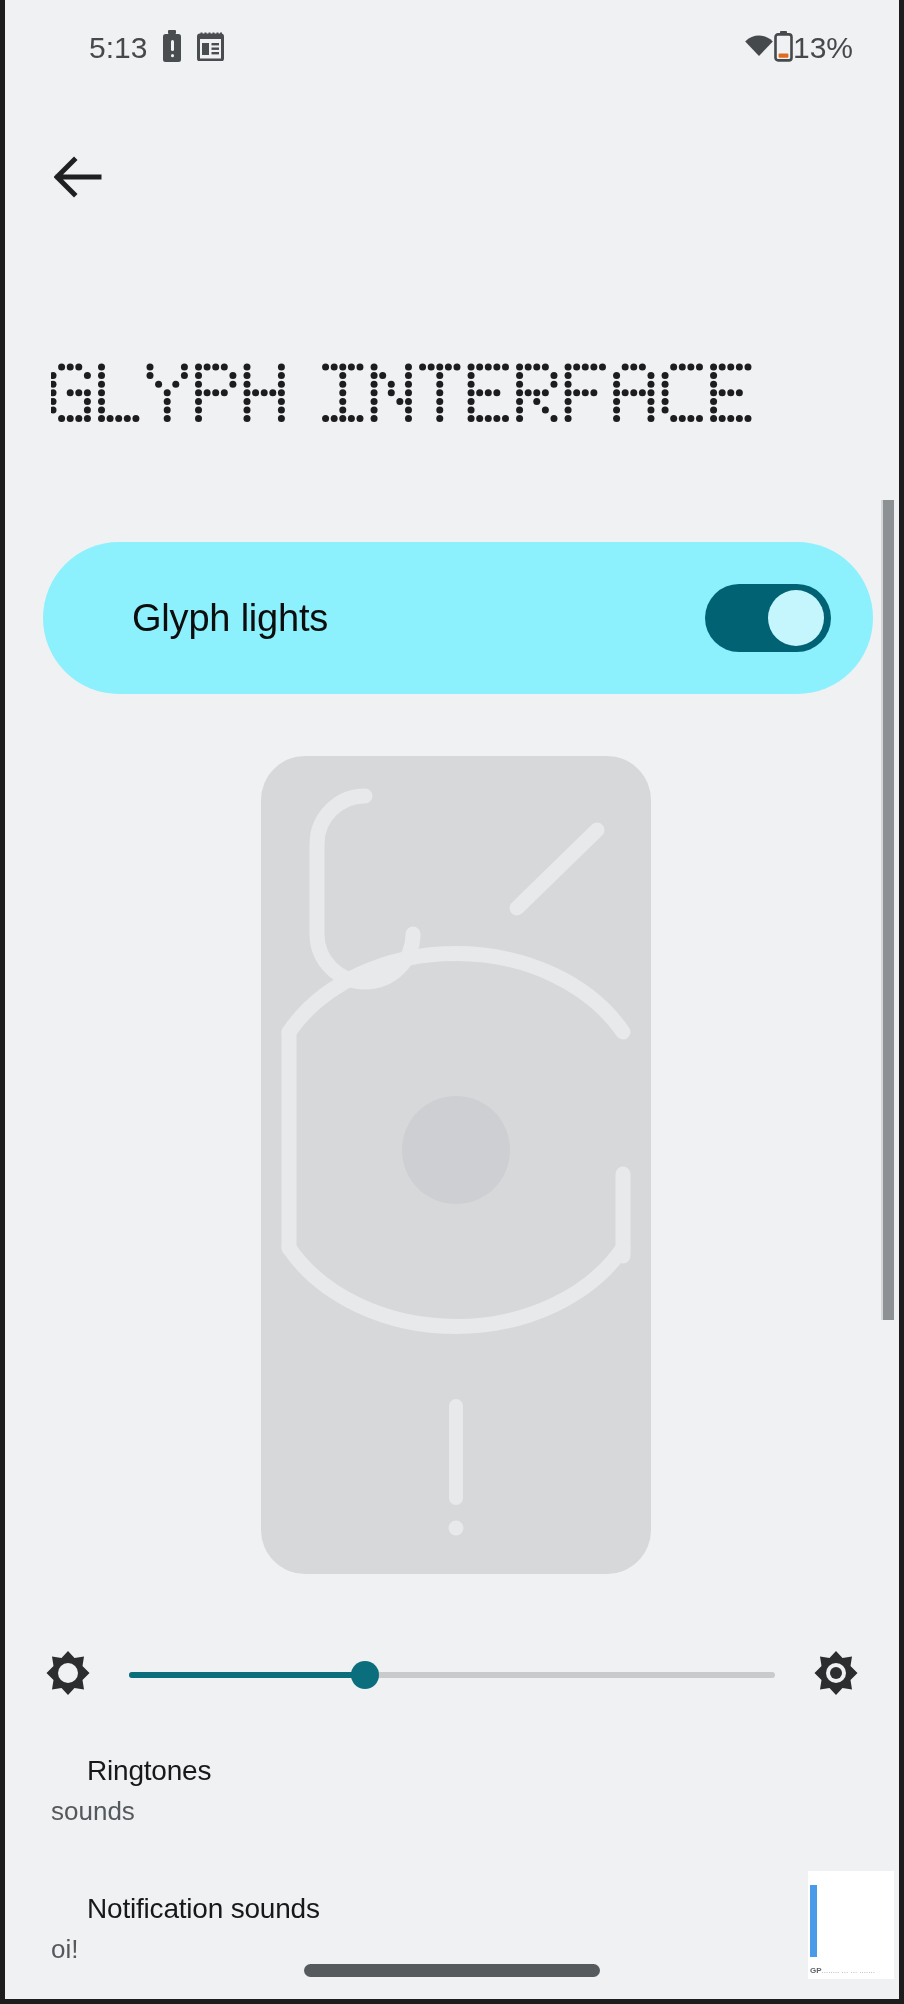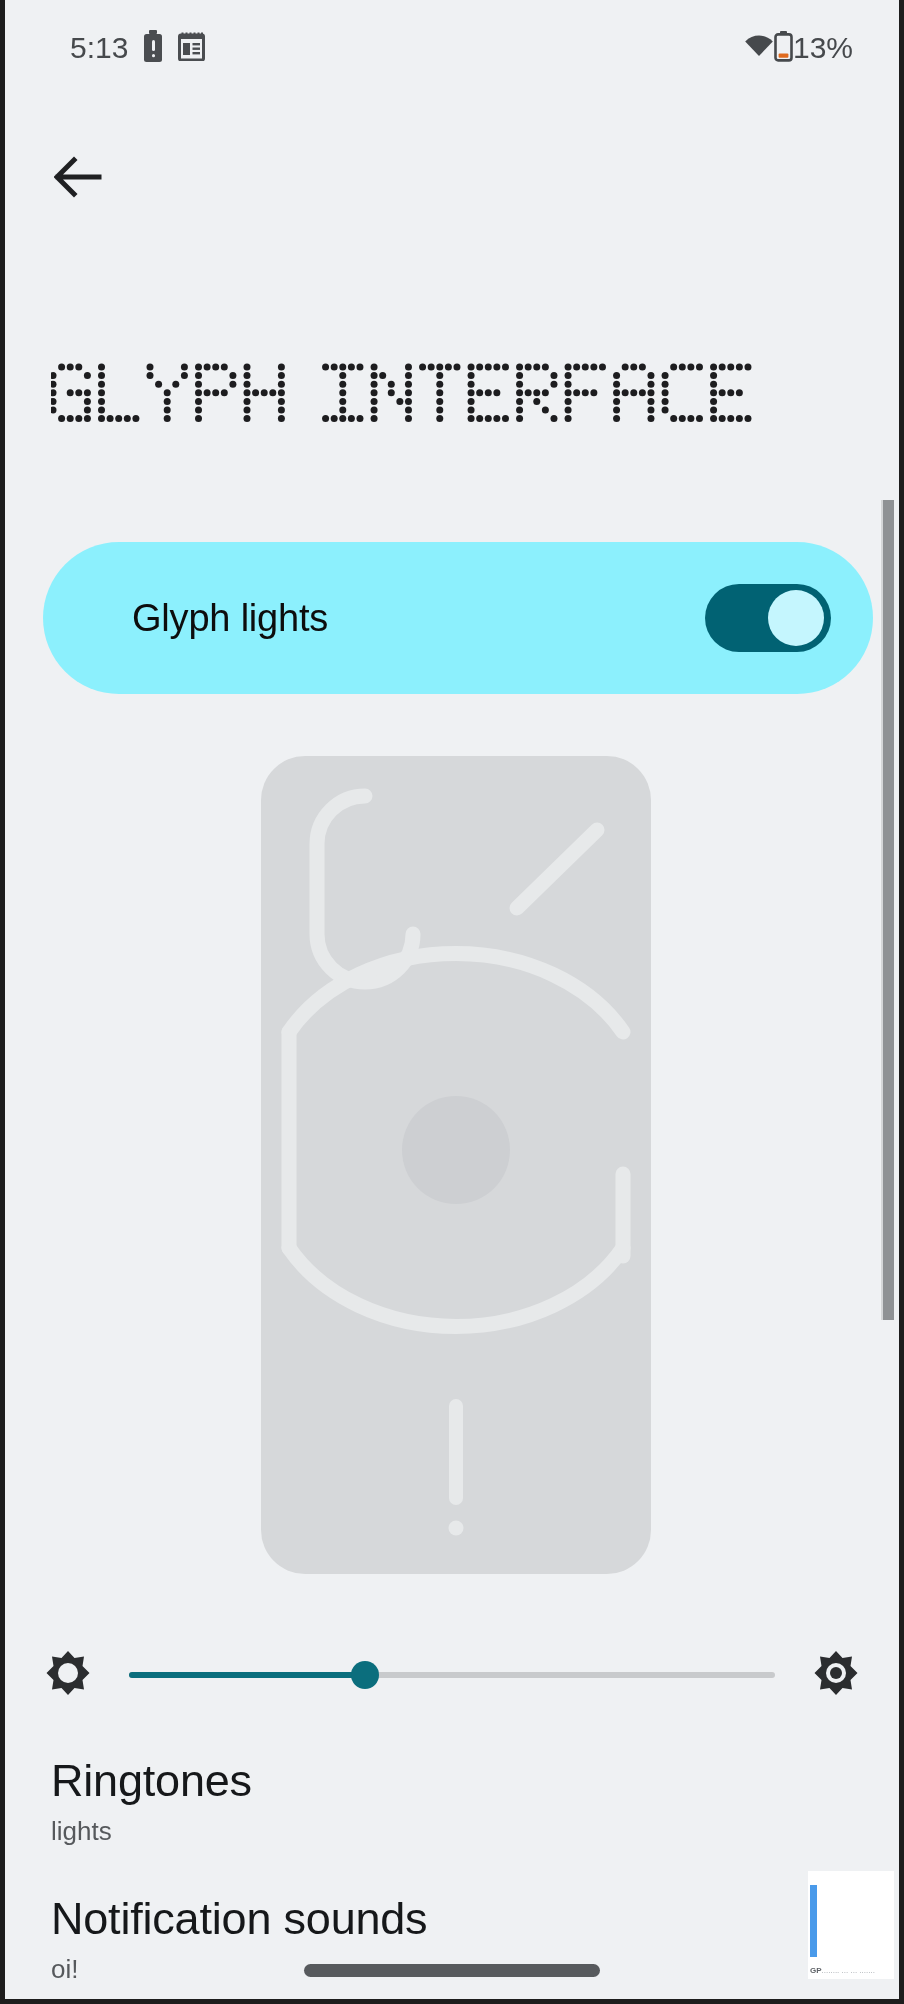--- a/index.html
+++ b/index.html
@@ -16,21 +16,21 @@
     border-left: 5px solid #1d1d1d;
     border-right: 5px solid #1d1d1d;
     border-bottom: 5px solid #1d1d1d;
     overflow: hidden;
   }
 
   
   #status-bar {
     position: absolute; top: 0; left: 0; right: 0; height: 96px;
     display: flex; align-items: center;
-    padding: 0 46px 0 65px;
+    padding: 0 46px 0 84px;
     color: #4a4d50;
   }
   #status-left { display: flex; align-items: center; gap: 14px; }
   #status-right { margin-left: auto; display: flex; align-items: center; }
   .clock { font-size: 30px; letter-spacing: 0px; color: #46494c; font-weight: 400; }
   .sb-icon { display: block; }
 
   
   #back-button {
     position: absolute; left: 42px; top: 148px;
@@ -109,21 +109,21 @@
     width: 28px; height: 28px; margin-left: -14px; margin-top: -14px;
     background: #0b6e7d; border-radius: 50%;
     cursor: grab;
   }
 
   
   .list-item {
     position: absolute; left: 46px; width: 700px;
     cursor: pointer;
   }
-  .list-title { font-size: 45px; color: #16181a; font-weight: 400; letter-spacing: -0.2px; }
+  .list-title { font-size: 28px; color: #16181a; font-weight: 400; letter-spacing: -0.2px; margin-left: 36px; }
   .list-sub   { font-size: 26px; color: #56595c; margin-top: 9px; letter-spacing: 0px; }
   #item-ringtones { top: 1755px; }
   #item-notification-sounds { top: 1893px; }
 
   
   #scrollbar-track {
     position: absolute; right: 5px; top: 500px;
     width: 13px; height: 820px;
   }
   #scrollbar-thumb {
@@ -493,21 +493,21 @@
       <svg width="46" height="46" viewBox="0 0 46 46">
         <path d="M23 1 L29.5 8 L39 6.5 L37.5 16 L44.5 23 L37.5 30 L39 39.5 L29.5 38 L23 45 L16.5 38 L7 39.5 L8.5 30 L1.5 23 L8.5 16 L7 6.5 L16.5 8 Z" fill="#2b2d2f"></path>
         <circle cx="23" cy="23" r="10" fill="#eff1f3"></circle>
         <circle cx="23" cy="23" r="6" fill="#2b2d2f"></circle>
       </svg>
     </span>
   </div>
 
   <div class="list-item" id="item-ringtones">
     <div class="list-title">Ringtones</div>
-    <div class="list-sub">lights</div>
+    <div class="list-sub">sounds</div>
   </div>
 
   <div class="list-item" id="item-notification-sounds">
     <div class="list-title">Notification sounds</div>
     <div class="list-sub">oi!</div>
   </div>
 
   <div id="scrollbar-track">
     <div id="scrollbar-thumb"></div>
   </div>

